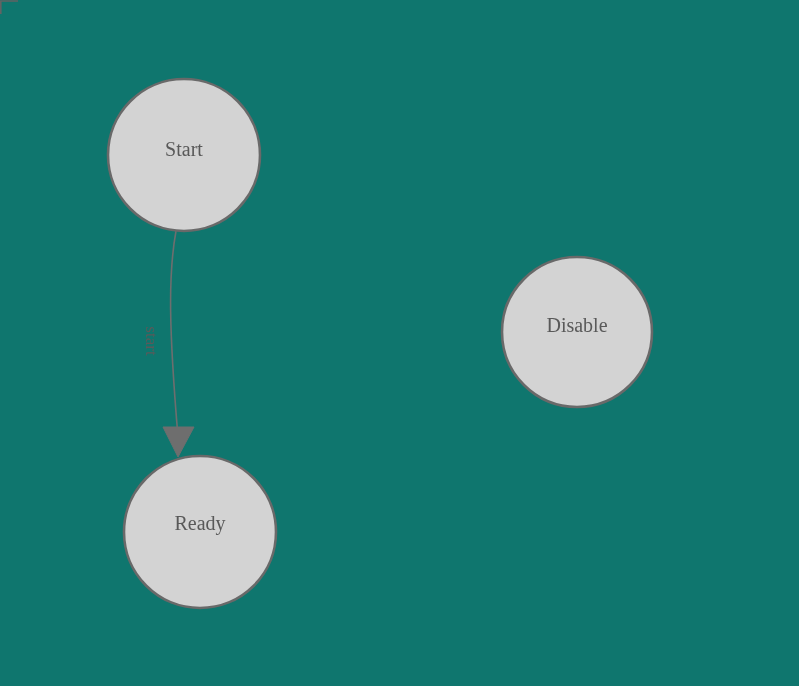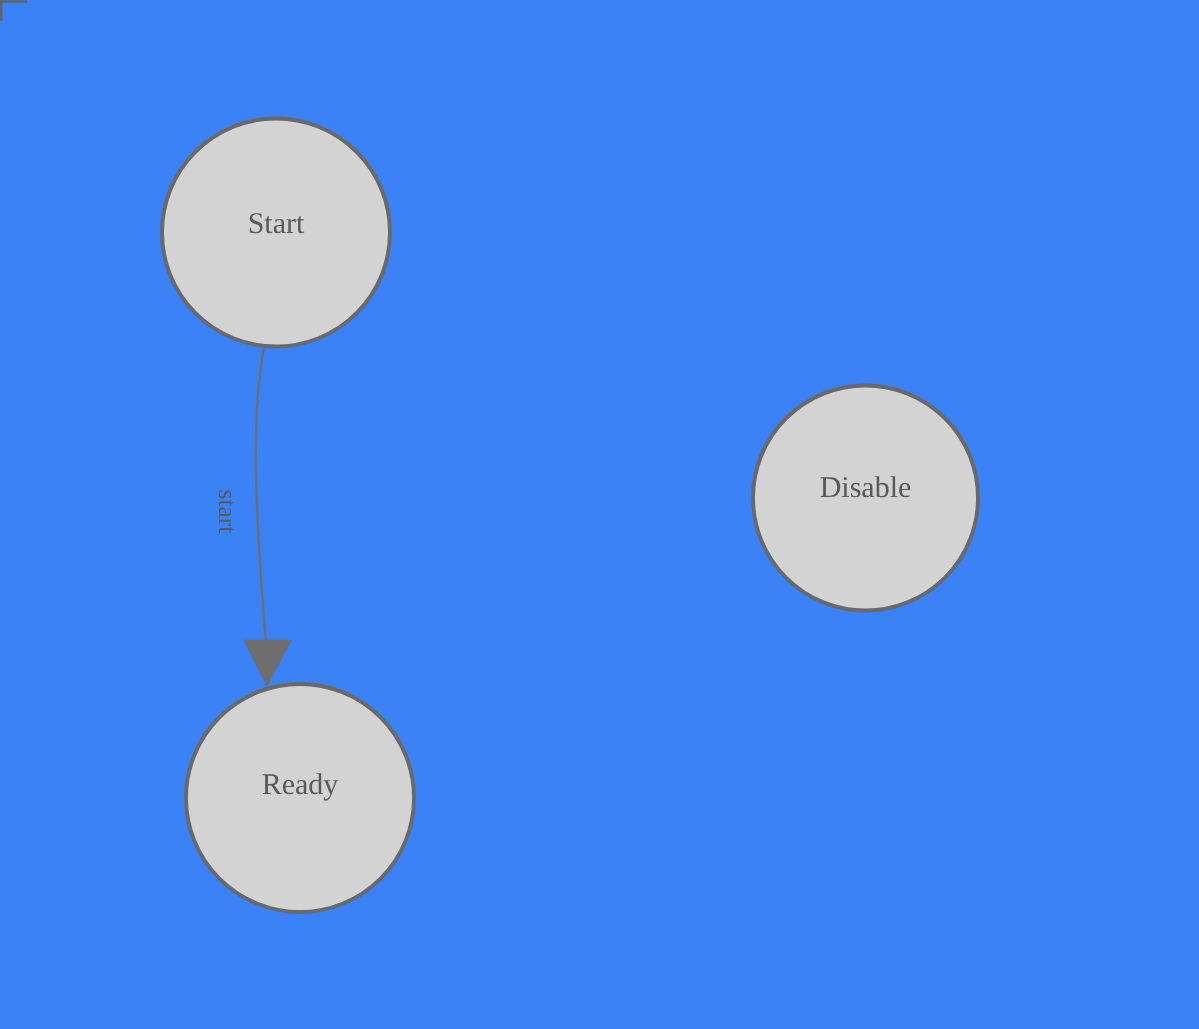--- a/index.html
+++ b/index.html
@@ -11,21 +11,21 @@
   body {
     width: 799px;
     height: 686px;
     overflow: hidden;
     font-family: "Liberation Serif", "DejaVu Serif", serif;
   }
   #canvas-root {
     position: relative;
     width: 799px;
     height: 686px;
-    background: #3b82f6;
+    background: #0f766e;
   }
   #diagram-svg {
     position: absolute;
     top: 0;
     left: 0;
     width: 799px;
     height: 686px;
     display: block;
   }
   .node-shape {

